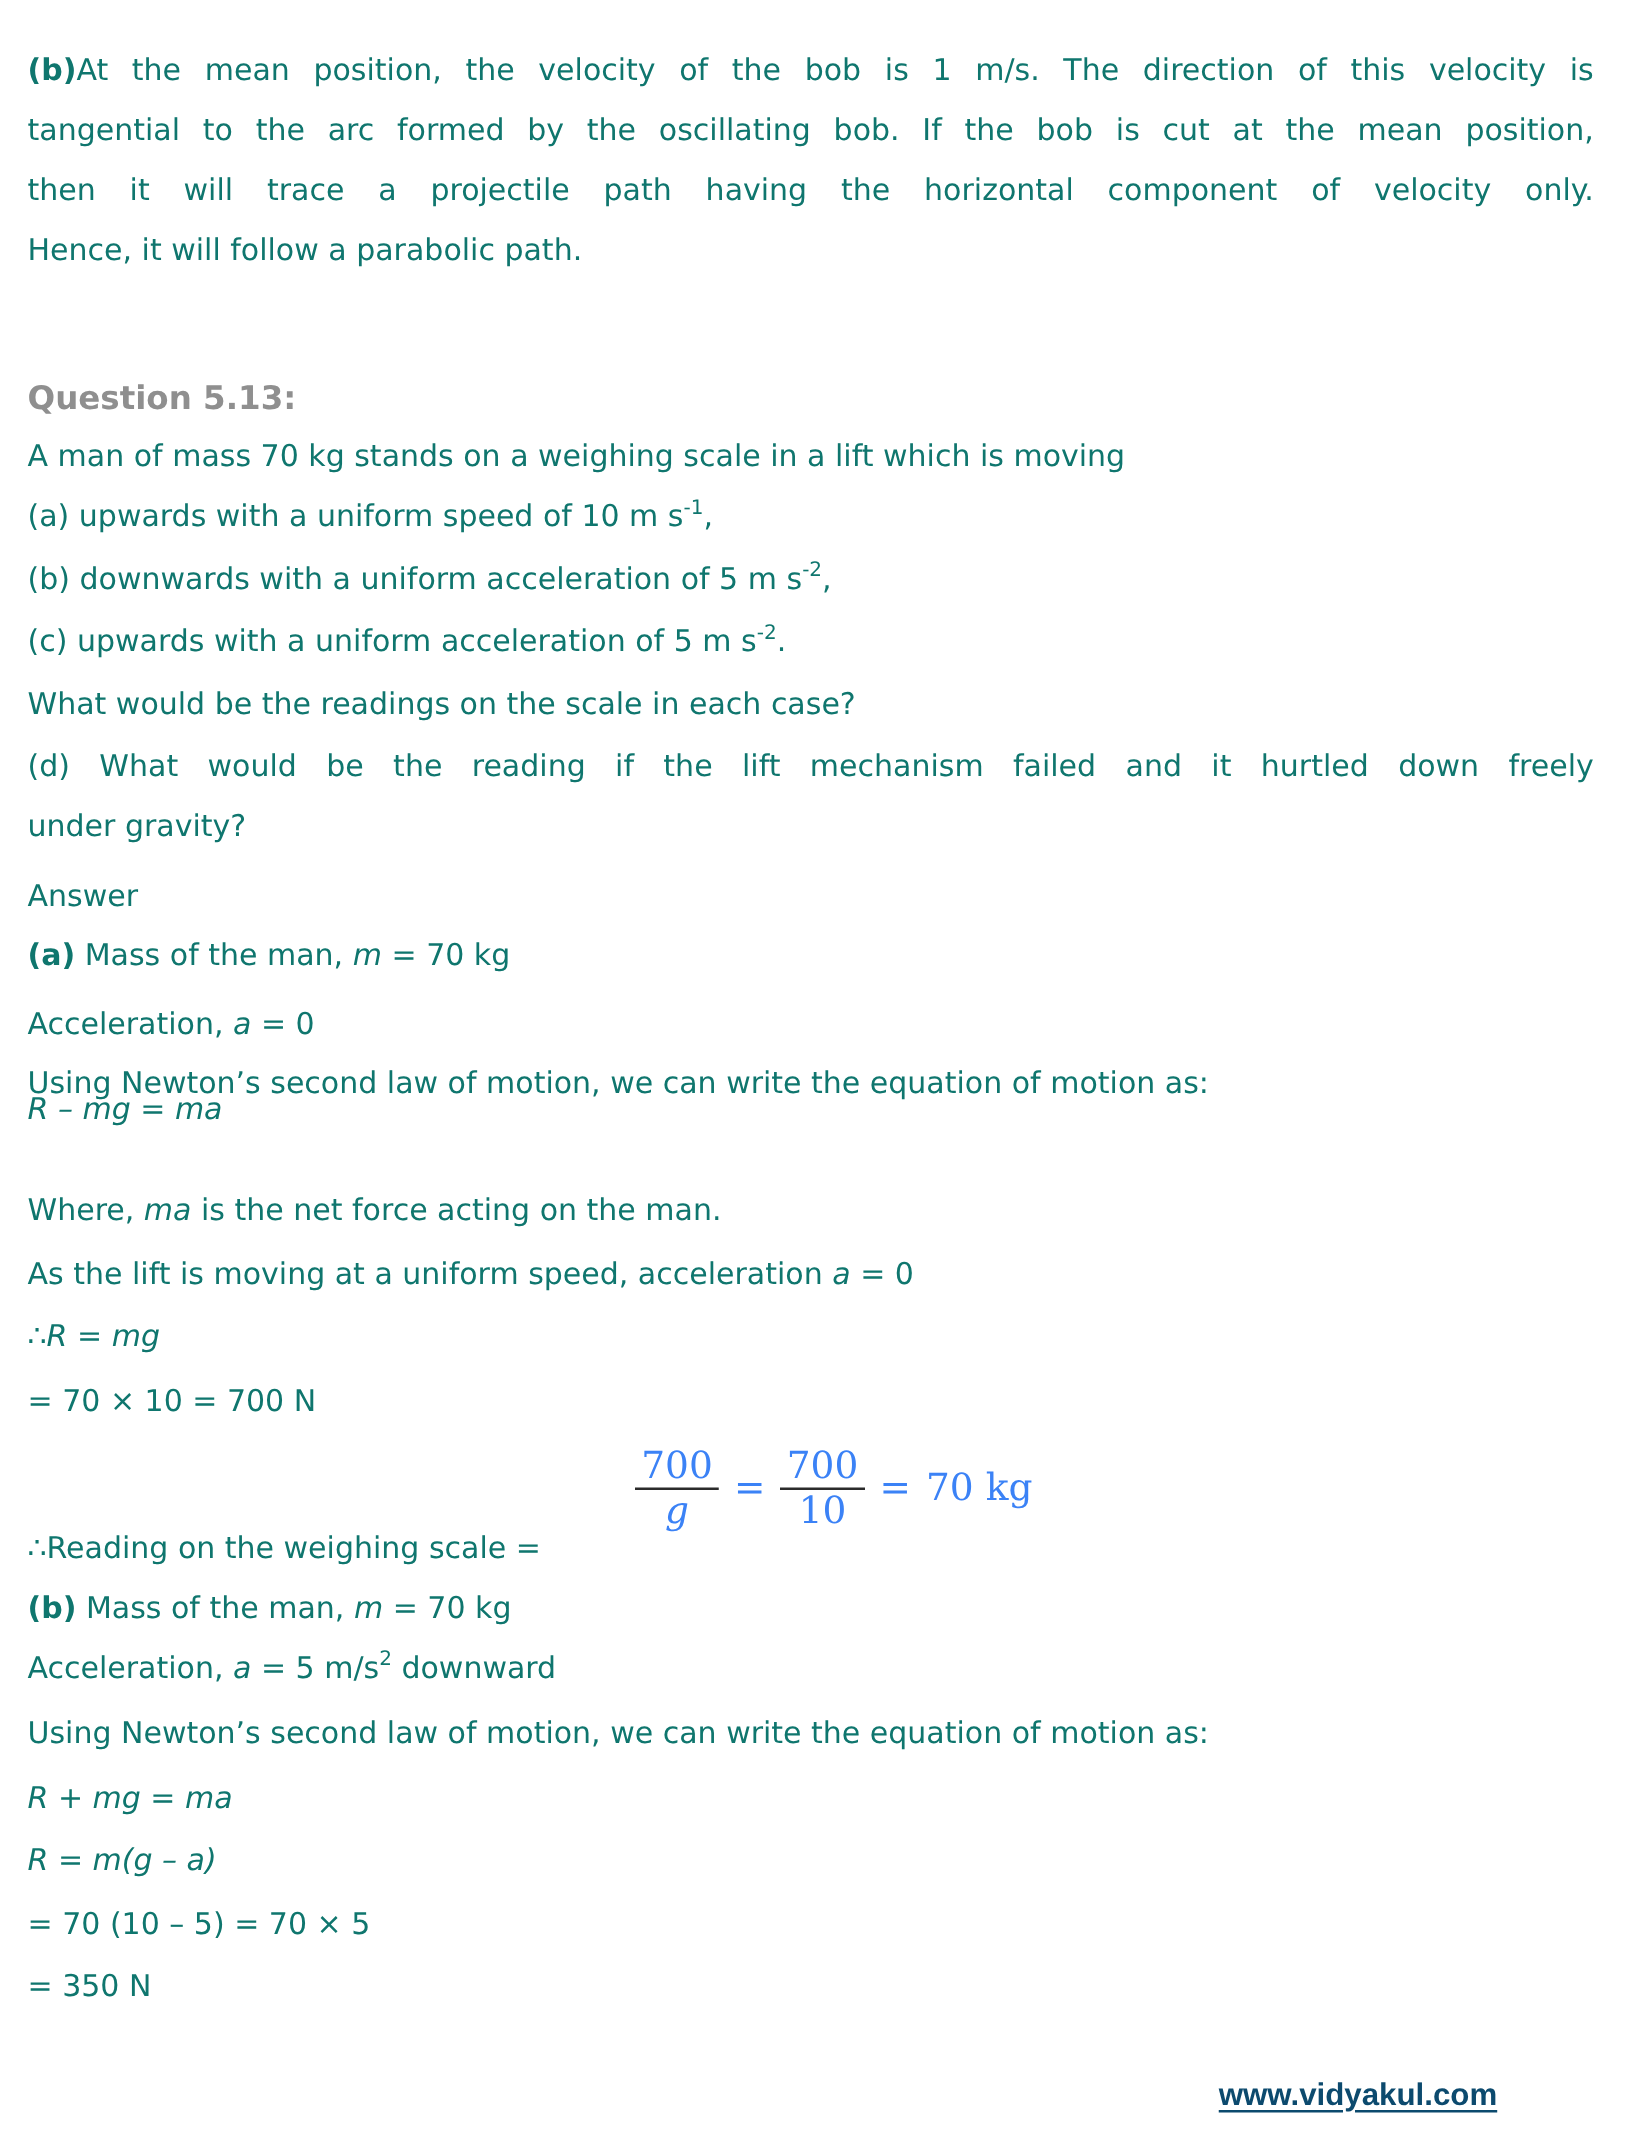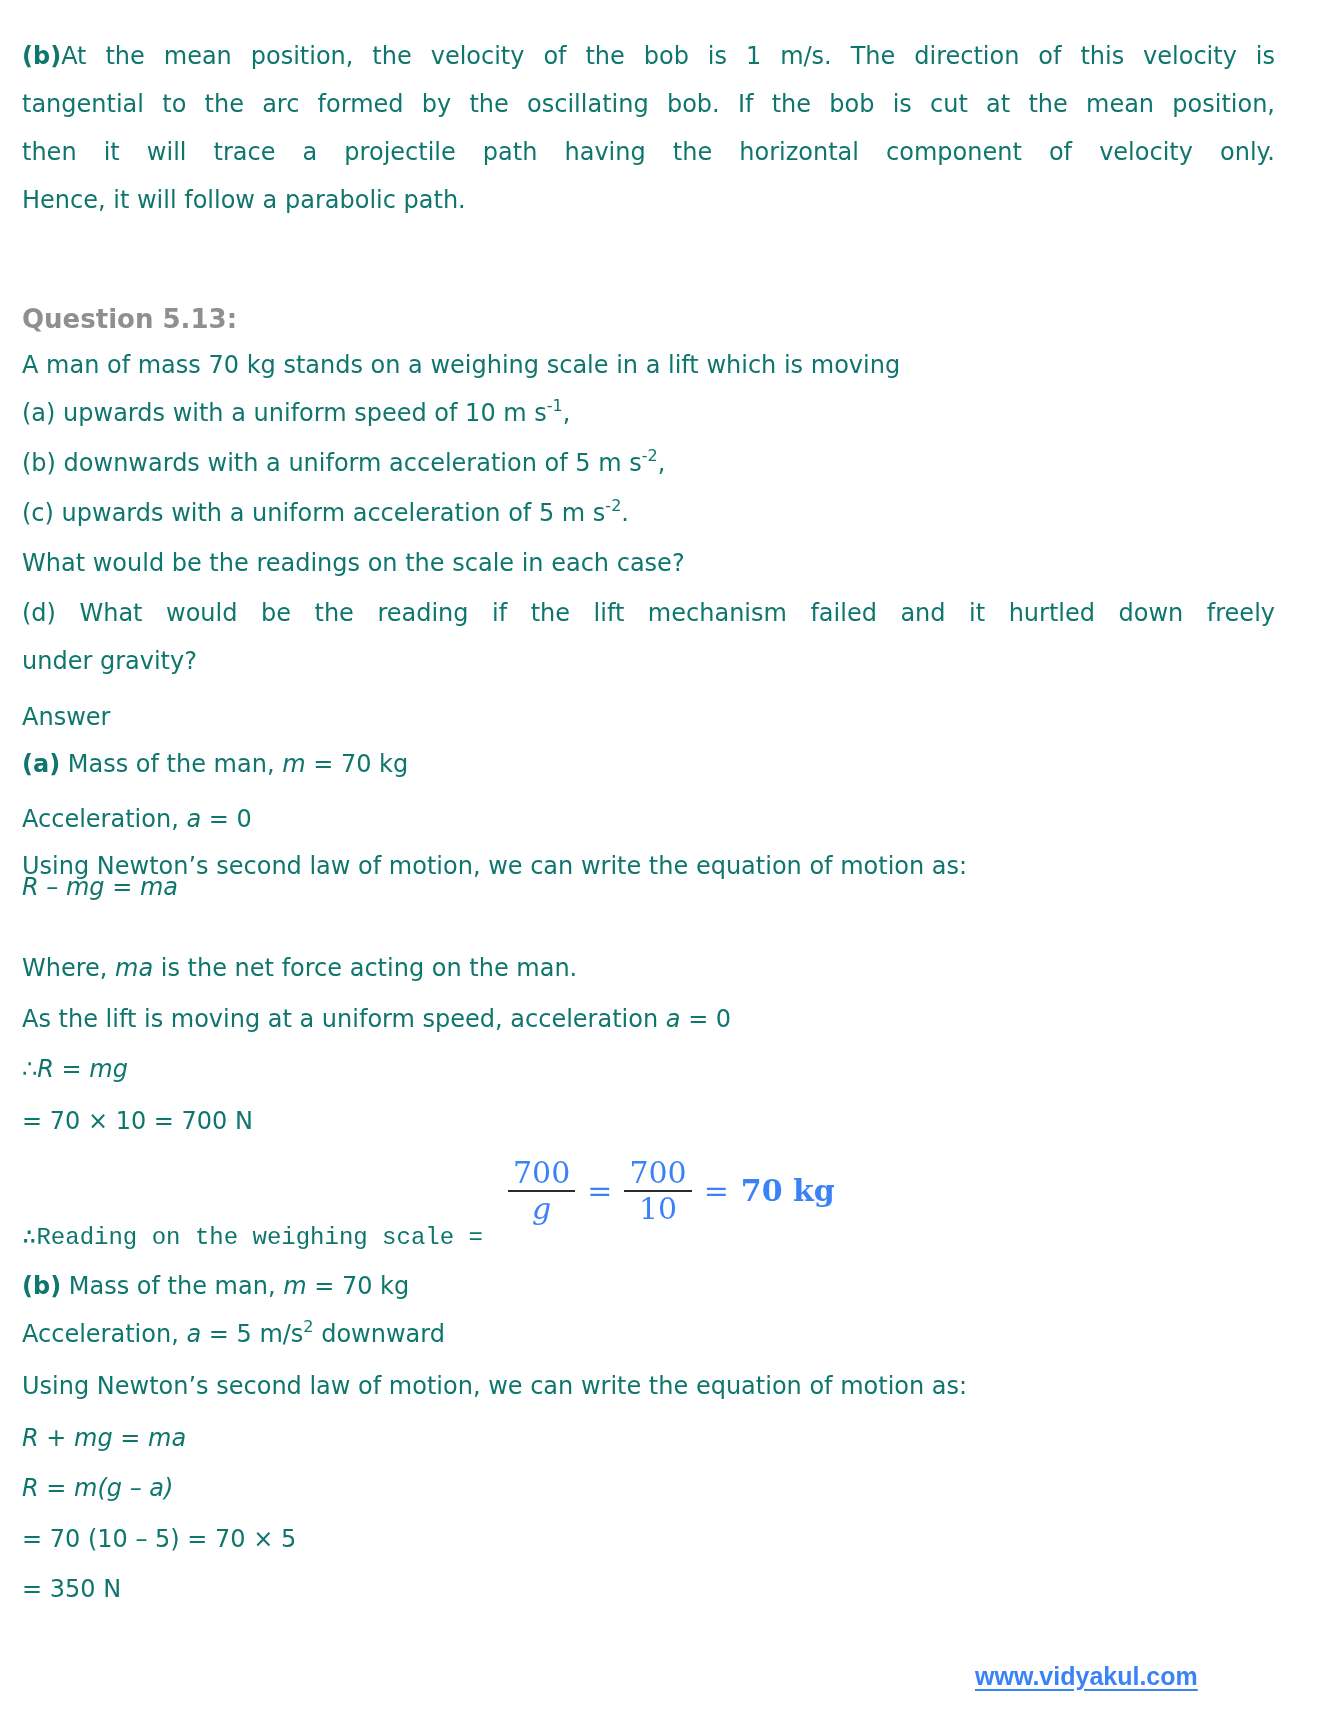--- a/index.html
+++ b/index.html
@@ -53,21 +53,21 @@
   .frac .num, .frac .den {
     display: block;
     padding: 0 5px;
     line-height: 34px;
   }
   .frac .bar {
     height: 2px;
     align-self: stretch;
   }
   .feq { margin: 0 12px; }
-  .fres { white-space: nowrap; font-weight: bold; }
+  .fres { white-space: nowrap; }
   .footer-link {
     position: absolute;
     font-family: "Liberation Sans", sans-serif;
     font-size: 25px;
     font-weight: bold;
     text-decoration: underline;
     text-underline-offset: 4px;
     cursor: pointer;
   }
 </style>
@@ -121,29 +121,29 @@
   <span class="feq">=</span>
   <span class="frac">
     <span class="num">700</span>
     <span class="bar" style="background:#2b2b2b;"></span>
     <span class="den">10</span>
   </span>
   <span class="feq">=</span>
   <span class="fres">70 kg</span>
 </div>
 
-<div class="line" style="top:1214px;font-family:Liberation Mono, monospace;">∴Reading on the weighing scale =</div>
+<div class="line" style="top:1214px;">∴Reading on the weighing scale =</div>
 
 <div class="line" style="top:1262px;"><span class="b">(b)</span><span> Mass of the man, </span><span class="i">m</span><span> = 70 kg</span></div>
 
 <div class="line" style="top:1310px;"><span>Acceleration, </span><span class="i">a</span><span> = 5 m/s</span><span class="sup">2</span><span> downward</span></div>
 
 <div class="line" style="top:1362px;">Using Newton’s second law of motion, we can write the equation of motion as:</div>
 
 <div class="line i" style="top:1414px;">R + mg = ma</div>
 
 <div class="line i" style="top:1464px;">R = m(g – a)</div>
 
 <div class="line" style="top:1515px;">= 70 (10 – 5) = 70 × 5</div>
 
 <div class="line" style="top:1565px;">= 350 N</div>
 
-<a class="footer-link" style="top: 1662px; left: 975px; color: #3b82f6;">www.vidyakul.com</a>
+<a class="footer-link" style="top: 1662px; left: 975px; color: #0c4a6e;">www.vidyakul.com</a>
 
 </body></html>

